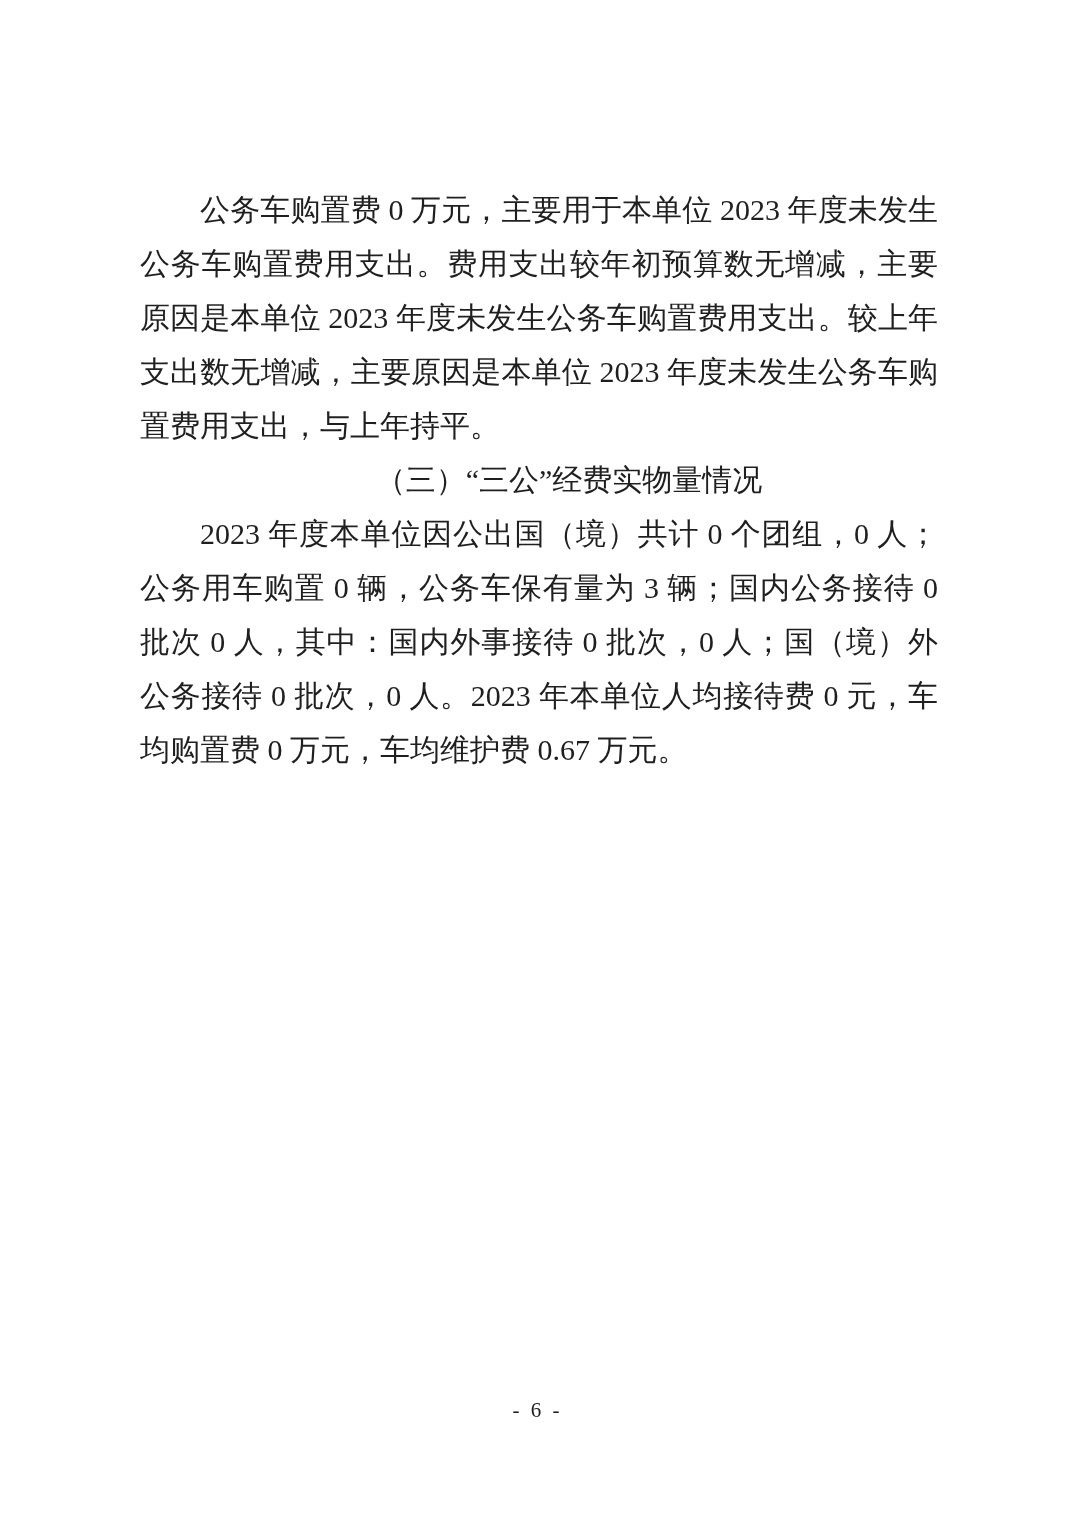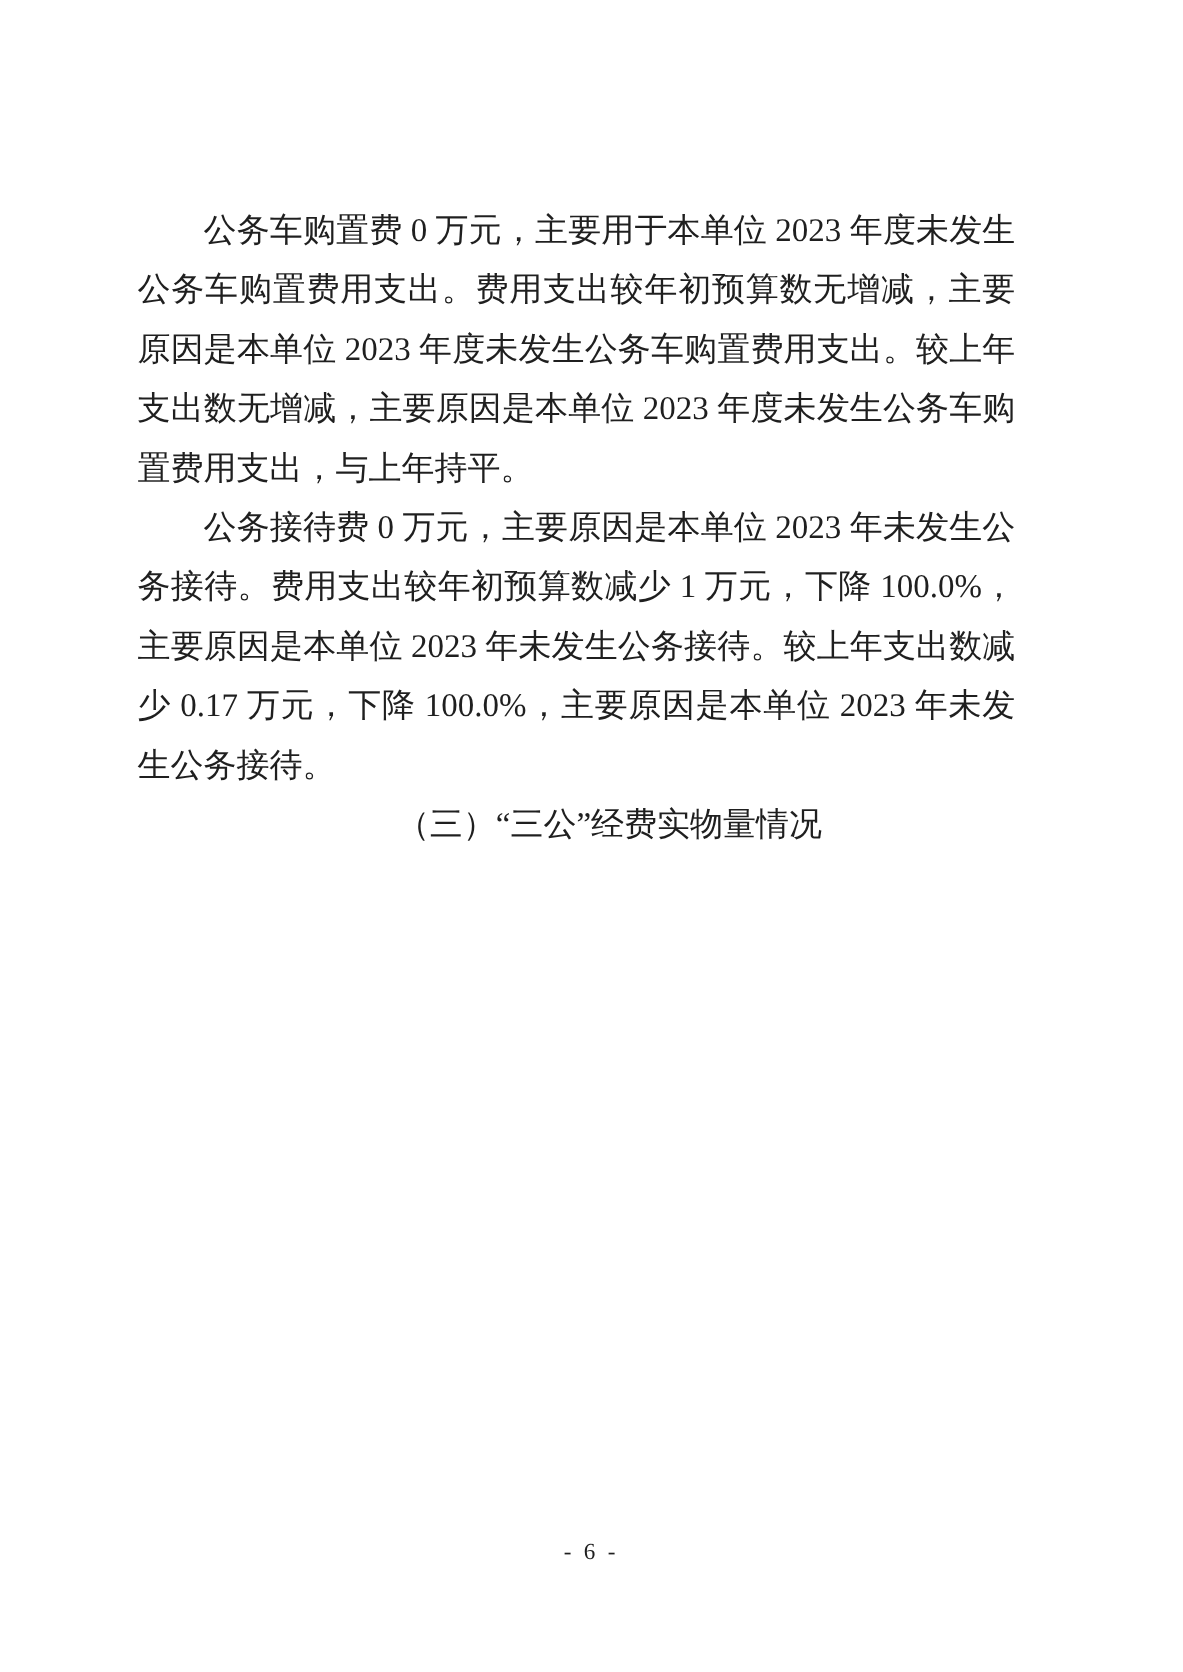--- a/index.html
+++ b/index.html
@@ -11,21 +11,21 @@
     position: relative;
     width: 1075px;
     height: 1520px;
     background: #ffffff;
     overflow: hidden;
     font-family: "Liberation Serif", "DejaVu Serif", serif;
     color: #1f1f1f;
   }
   .content {
     position: absolute;
-    left: 125px;
+    left: 140px;
     top: 183px;
     width: 798px;
   }
   .body-paragraph {
     margin: 0;
     font-size: 30px;
     line-height: 54px;
     font-weight: normal;
     text-align: justify;
     text-indent: 2em;
@@ -54,19 +54,19 @@
     letter-spacing: 3px;
     color: #1f1f1f;
   }
 </style>
 </head>
 <body>
 
 <div class="page">
   <main class="content">
     <p class="body-paragraph">公务车购置费 0 万元，主要用于本单位 2023 年度未发生公务车购置费用支出。费用支出较年初预算数无增减，主要原因是本单位 2023 年度未发生公务车购置费用支出。较上年支出数无增减，主要原因是本单位 2023 年度未发生公务车购置费用支出，与上年持平。</p>
-    <p class="body-paragraph">公务接待费 0 万元，主要原因是本单位 2023 年未发生公务接待。费用支出较年初预算数减少 1 万元，下降 100.0%，主要原因是本单位 2023 年未发生公务接待。较上年支出数减少 0.17 万元，下降 100.0%，主要原因是本单位 2023 年未发生公务接待。</p>
     <h2 class="section-heading">（三）“三公”经费实物量情况</h2>
+    <p class="body-paragraph">2023 年度本单位因公出国（境）共计 0 个团组，0 人；公务用车购置 0 辆，公务车保有量为 3 辆；国内公务接待 0 批次 0 人，其中：国内外事接待 0 批次，0 人；国（境）外公务接待 0 批次，0 人。2023 年本单位人均接待费 0 元，车均购置费 0 万元，车均维护费 0.67 万元。</p>
   </main>
   <footer class="page-footer">
     <span class="page-number">- 6 -</span>
   </footer>
 </div>
 
 </body></html>

